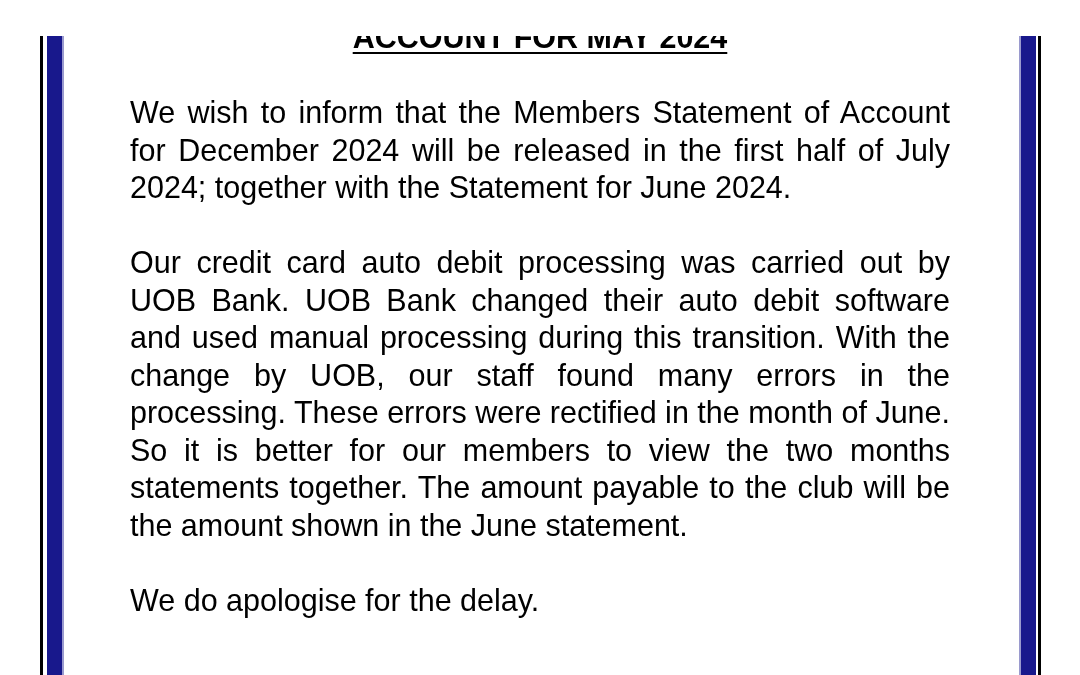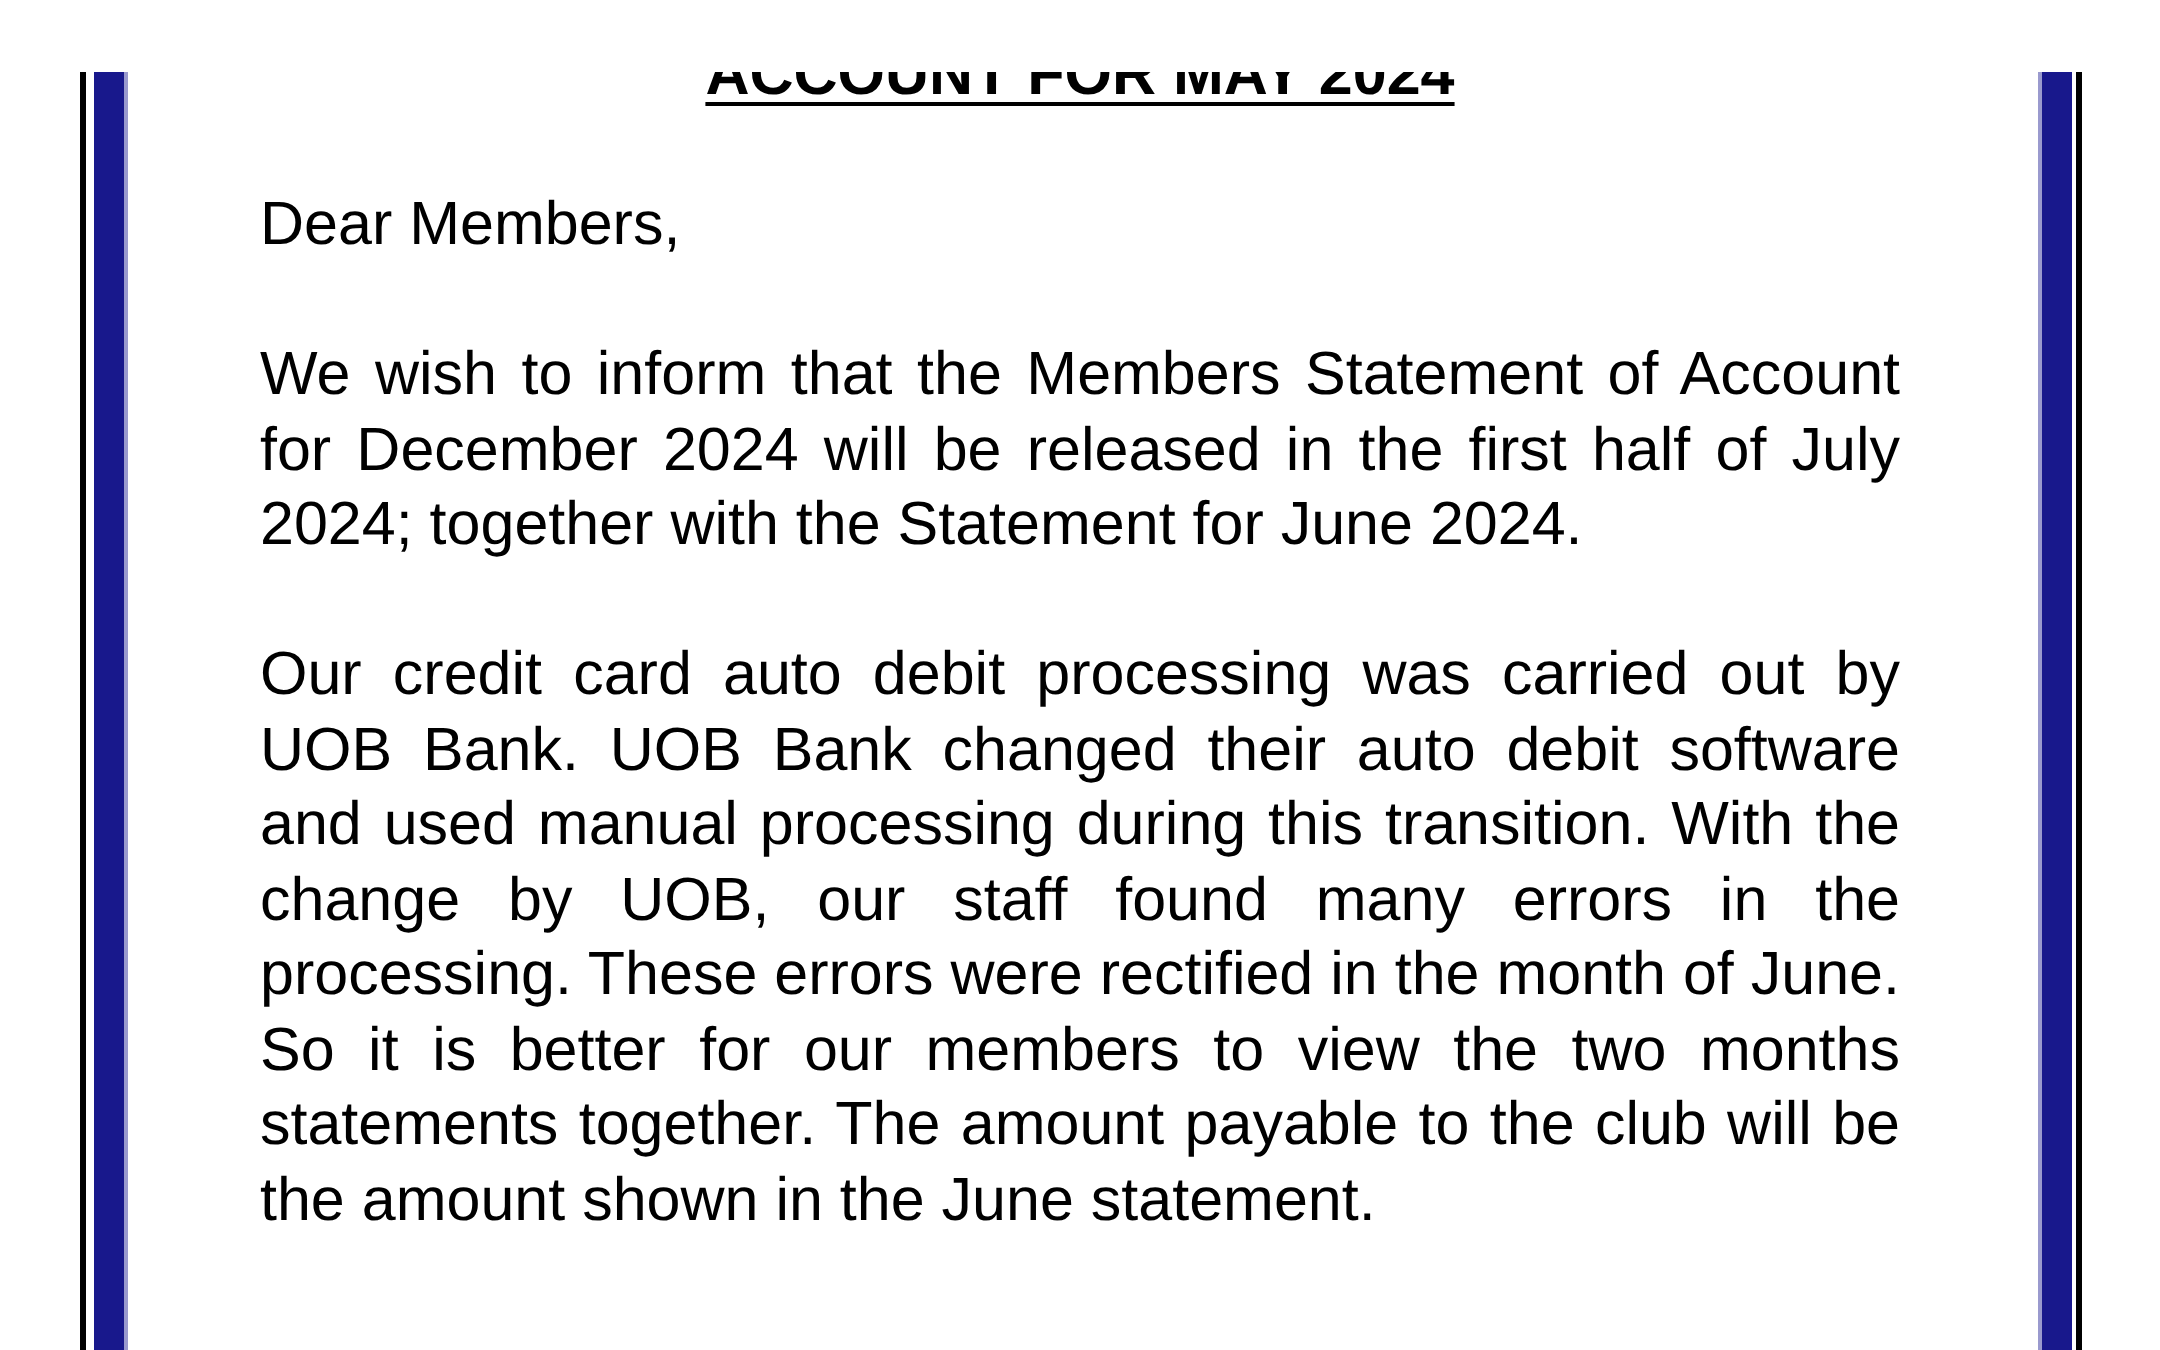--- a/index.html
+++ b/index.html
@@ -72,21 +72,21 @@
 <div id="canvas">
 
   <div class="vline black-line left-black"></div>
   <div class="vline navy-bar left-navy"></div>
   <div class="vline navy-bar right-navy"></div>
   <div class="vline black-line right-black"></div>
 
   <div class="content">
     <h1 class="title">ACCOUNT FOR MAY 2024</h1>
 
-    <p class="salutation">Dear Members,</p>
 
     <p class="para">We wish to inform that the Members Statement of Account for December 2024 will be released in the first half of July 2024; together with the Statement for June 2024.</p>
 
     <p class="para">Our credit card auto debit processing was carried out by UOB Bank. UOB Bank changed their auto debit software and used manual processing during this transition. With the change by UOB, our staff found many errors in the processing. These errors were rectified in the month of June. So it is better for our members to view the two months statements together. The amount payable to the club will be the amount shown in the June statement.</p>
 
+    <p class="closing">We do apologise for the delay.</p>
   </div>
 
 </div>
 
 </body></html>

